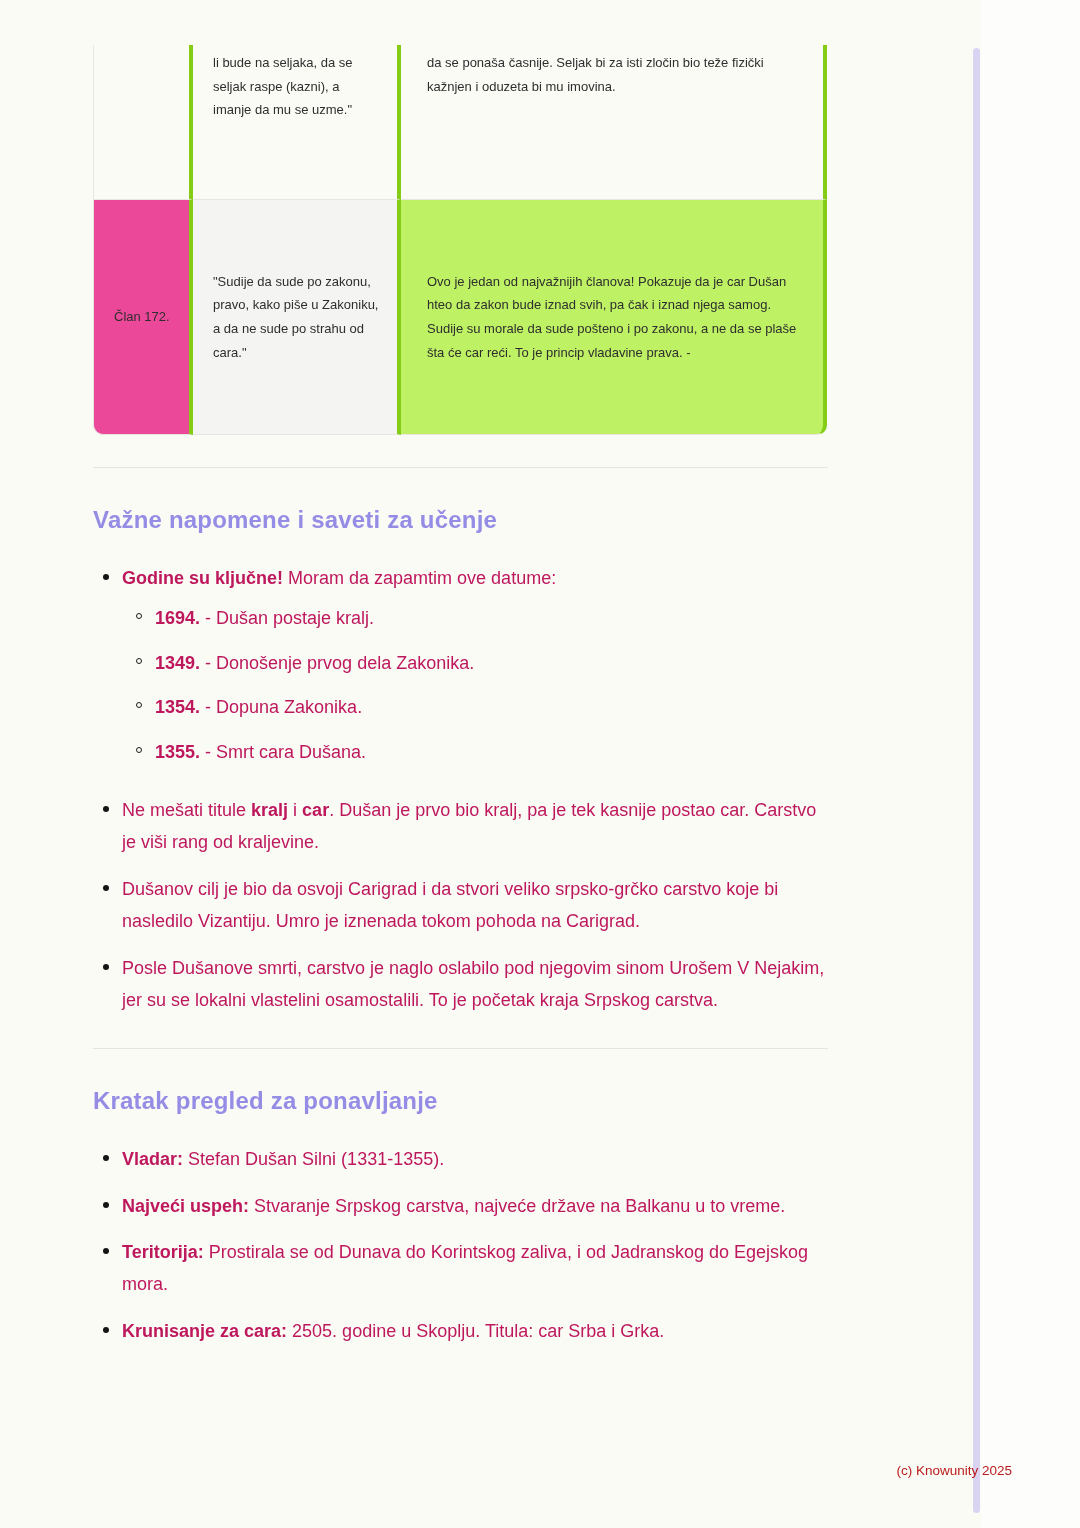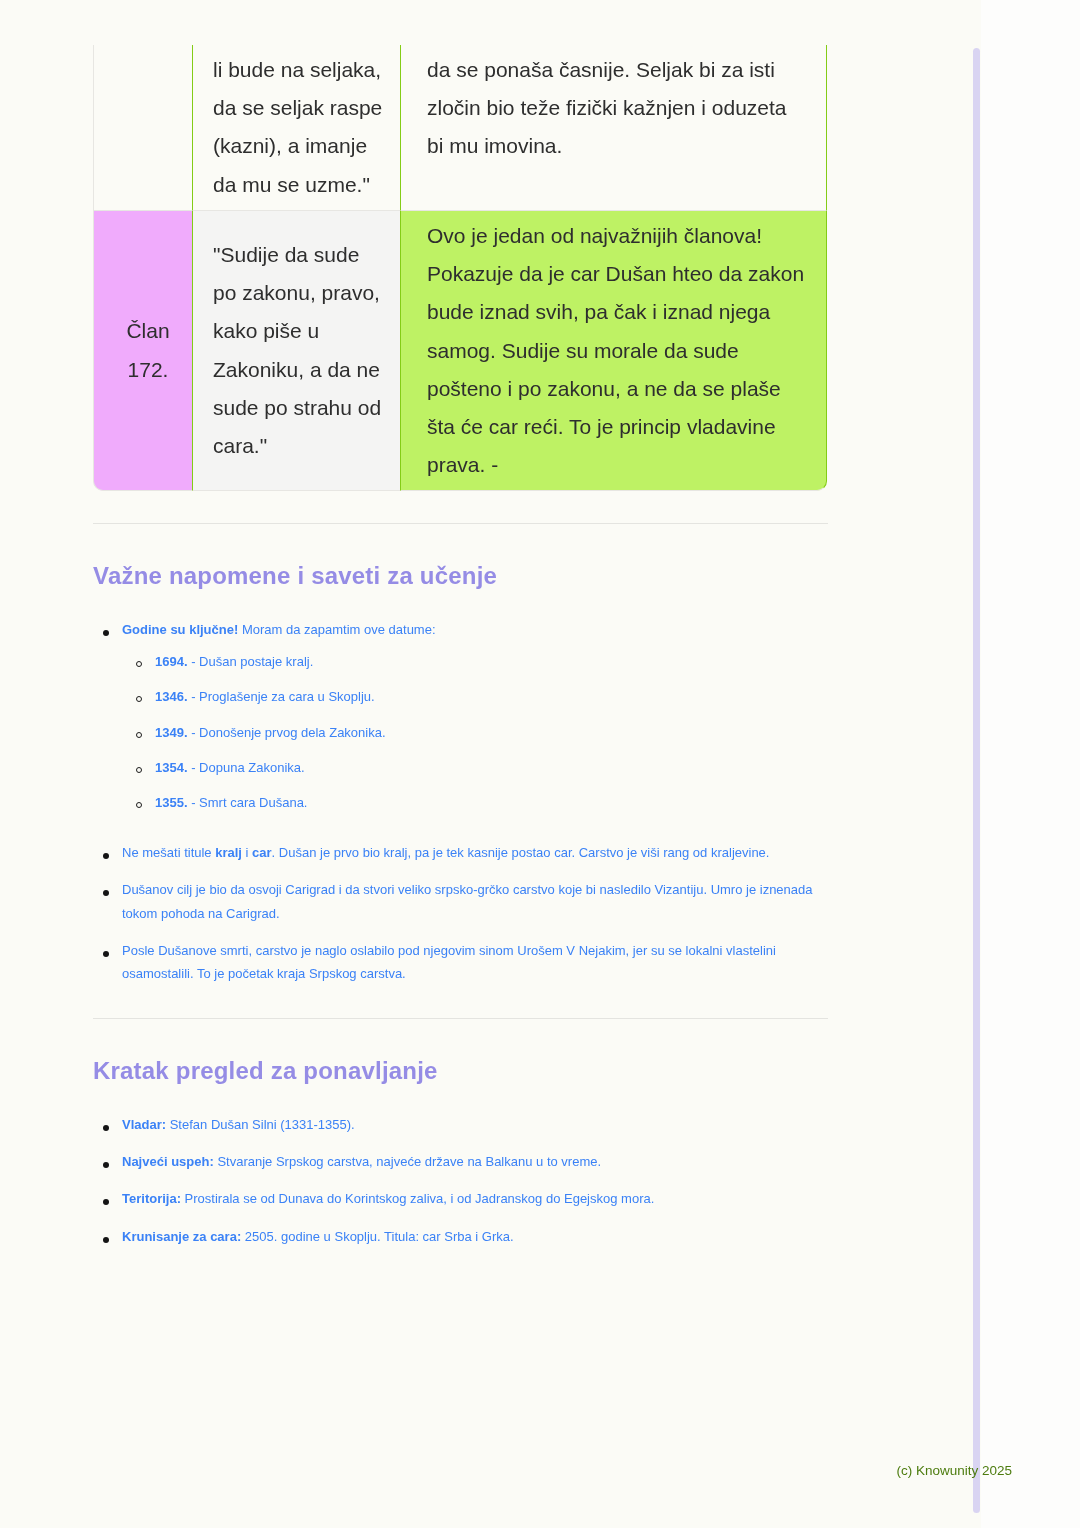--- a/index.html
+++ b/index.html
@@ -12,54 +12,54 @@
     overflow:hidden;
     --accent:#958ce5;
     --scrollbar:#d9d4f2;
   }
   .page { position:absolute; inset:0; }
   .content { position:absolute; left:93px; top:45px; width:735px; }
 
   
   table.ztable { border-collapse:separate; border-spacing:0; width:734px; table-layout:fixed; }
   table.ztable td {
-    border-right:1px solid #84cc16;
+    border-right:4px solid #84cc16;
     border-bottom:1px solid #e7e6e2;
-    font-size:21px;
+    font-size:13px;
     line-height:1.82;
     color:#2e2e2e;
     overflow:hidden;
   }
   table.ztable td:first-child { border-left:1px solid #e7e6e2; }
   td.c-clause { width:100px; padding:6px 10px 6px 20px; }
   td.c-quote  { width:208px; padding:6px 16px 6px 20px; }
   td.c-expl   { width:426px; padding:6px 20px 6px 26px; }
   tr.r0 td { vertical-align:top; height:155px; background:transparent; }
   tr.r1 td { vertical-align:middle; height:235px; }
-  tr.r1 td.c-clause { background:#f0abfc;text-align:center; }
+  tr.r1 td.c-clause { background:#ec4899; }
   tr.r1 td.c-quote  { background:#f4f4f3; }
   tr.r1 td.c-expl   { background:#bef264; }
   tr.r1 td.c-clause { border-bottom-left-radius:10px; }
   tr.r1 td.c-expl   { border-bottom-right-radius:10px; }
 
   
   .divider { border-top:1px solid #e4e4e0; width:735px; margin-top:32px; }
   h2.heading {
     margin-top:38px;
     font-size:24px;
     font-weight:700;
     color:var(--accent);
     letter-spacing:0.2px;
   }
 
   
   ul.main-list { list-style:none; margin-top:28px; padding-left:10px; }
   ul.main-list > li { display:flex; margin-bottom:14px; }
   .li-body { flex:1; }
-  .li-text { font-size:13px; line-height:1.8; color:#3b82f6; }
+  .li-text { font-size:18px; line-height:1.8; color:#be185d; }
   .li-text .b { font-weight:700; }
 
   .dot {
     flex:none; width:6px; height:6px; border-radius:50%;
     background:#141414; margin:12px 13px 0 0;
   }
   ul.sub-list { list-style:none; margin-top:8px; padding-left:14px; }
   ul.sub-list > li { display:flex; margin-bottom:12px; }
   .circle {
     flex:none; width:6px; height:6px; border-radius:50%;
@@ -67,21 +67,21 @@
   }
 
   
   .right-strip { position:absolute; left:981px; top:0; width:99px; height:1528px; background:#fdfdfc; }
   .scrollbar {
     position:absolute; left:973px; top:48px; width:7px; height:1465px;
     background:var(--scrollbar); border-radius:4px; cursor:pointer;
   }
   .footer {
     position:absolute; top:1463px; right:68px;
-    font-size:13.5px; color:#4d7c0f;
+    font-size:13.5px; color:#b91c1c;
   }
 </style>
 </head>
 <body style="--accent: #958ce5; --scrollbar: #d9d4f2;">
 
 <div class="page">
   <div class="right-strip"></div>
 
   <div class="content">
 
@@ -106,24 +106,20 @@
 
     <ul class="main-list">
       <li>
         <span class="dot"></span>
         <div class="li-body">
           <div class="li-text"><span class="b">Godine su ključne!</span><span> Moram da zapamtim ove datume:</span></div>
           <ul class="sub-list">
             <li>
               <span class="circle"></span>
               <div class="li-text"><span class="b">1694.</span><span> - Dušan postaje kralj.</span></div>
-            </li>
-            <li>
-              <span class="circle"></span>
-              <div class="li-text"><span class="b">1346.</span><span> - Proglašenje za cara u Skoplju.</span></div>
             </li>
             <li>
               <span class="circle"></span>
               <div class="li-text"><span class="b">1349.</span><span> - Donošenje prvog dela Zakonika.</span></div>
             </li>
             <li>
               <span class="circle"></span>
               <div class="li-text"><span class="b">1354.</span><span> - Dopuna Zakonika.</span></div>
             </li>
             <li>

